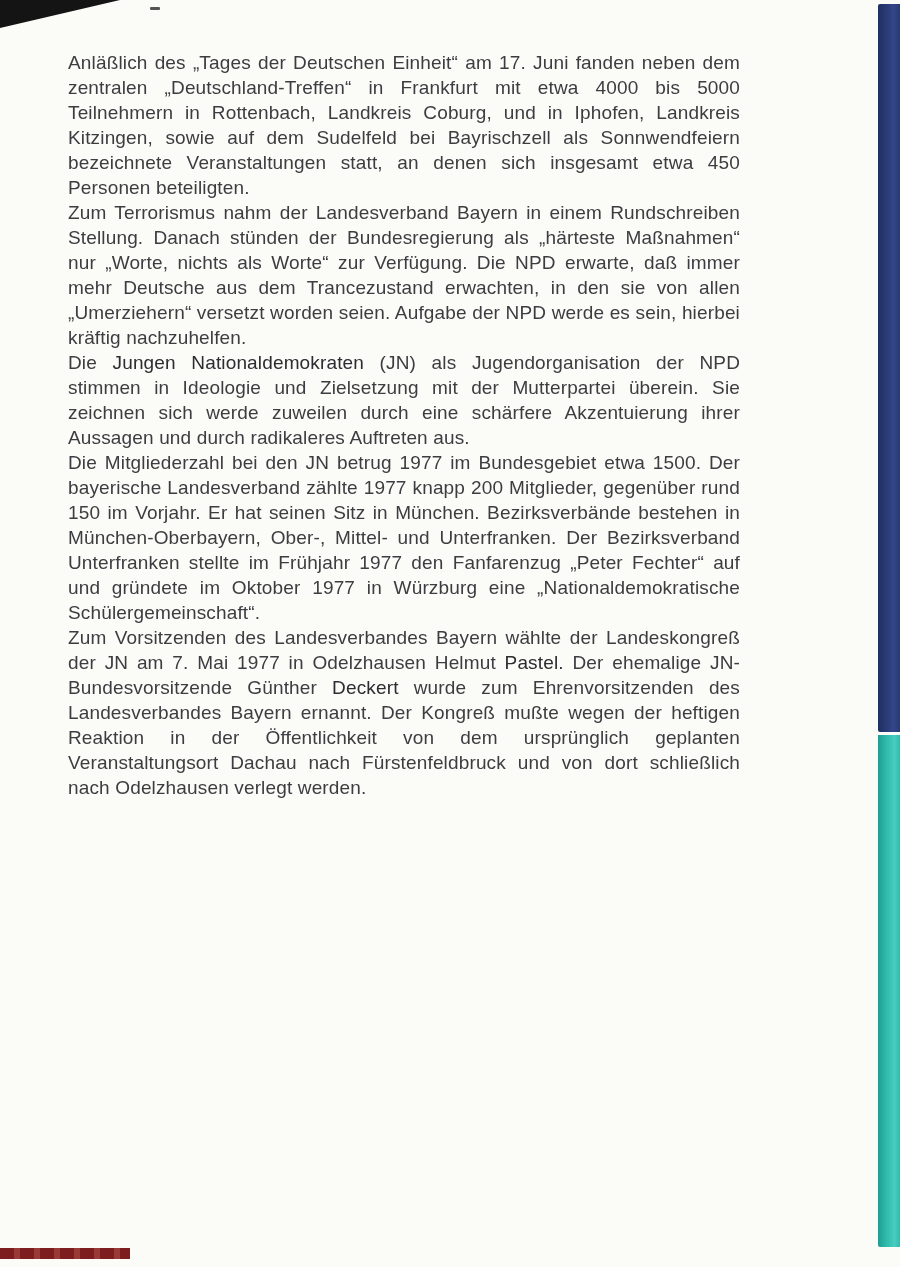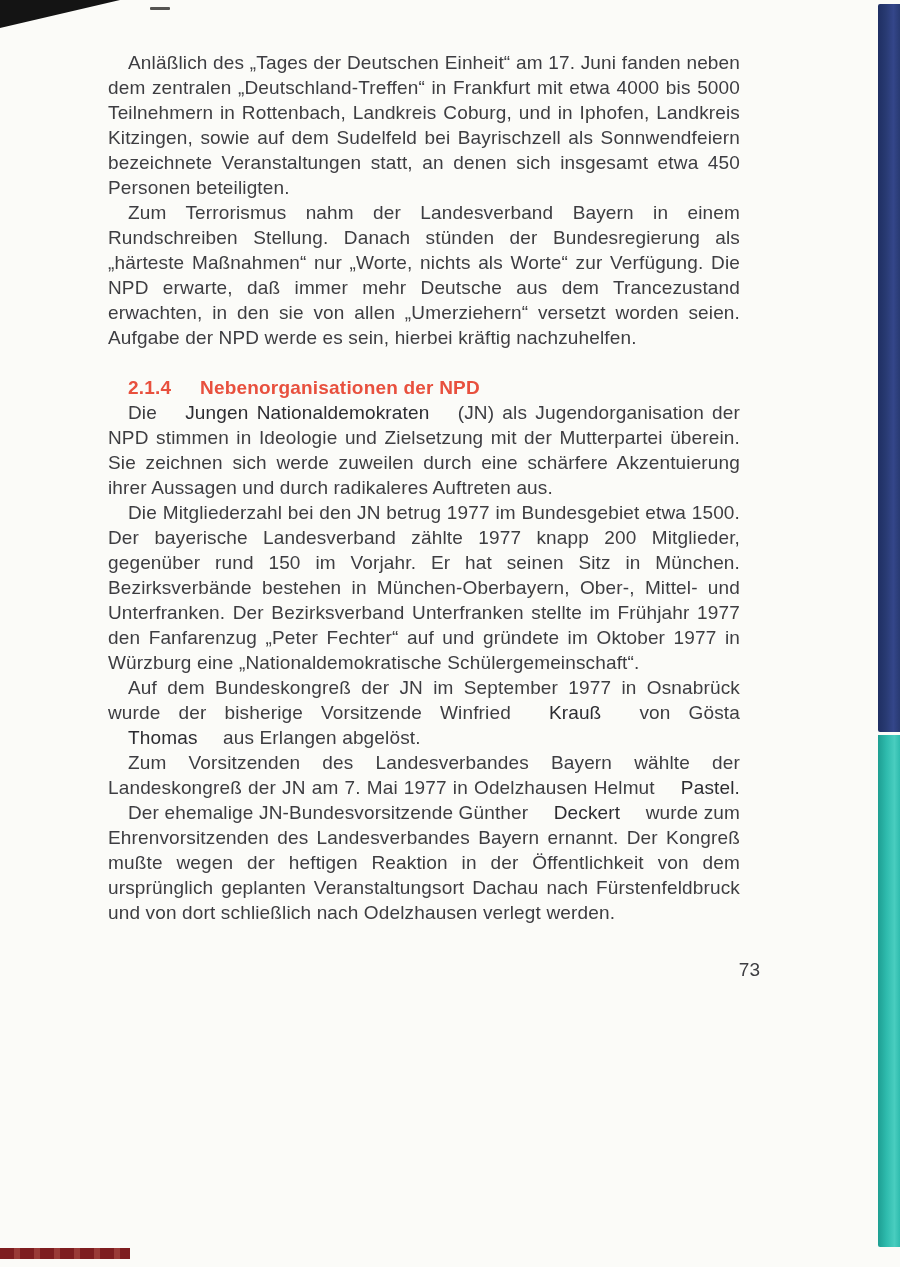--- a/index.html
+++ b/index.html
@@ -4,21 +4,21 @@
 <style>
   :root{
     --red:#e8503e;
     --text:#3d3d41;
     --text-bold:#2c2c31;
     --paper:#fbfbf8;
     --spine-dark:#283a72;
     --spine-teal:#2fbcae;
     --strip-red:#7e1d20;
   }
-  *{box-sizing:border-box;padding-left:20px;}
+  *{box-sizing:border-box;}
   html,body{margin:0;padding:0;}
   body{
     width:900px;height:1267px;
     background:#e9e9e6;
     font-family:"Liberation Sans","DejaVu Sans",sans-serif;
     overflow:hidden;
   }
   .scan{
     position:relative;
     width:900px;height:1267px;
@@ -92,26 +92,23 @@
 
 <div class="scan">
 
   <div class="corner-wedge"></div>
   <div class="top-dash"></div>
 
   <div class="page-content">
 
   <p class="para"><span>Anläßlich des „Tages der Deutschen Einheit“ am 17. Juni fanden neben dem zentralen „Deutschland-Treffen“ in Frankfurt mit etwa 4000 bis 5000 Teilnehmern in Rottenbach, Landkreis Coburg, und in Iphofen, Landkreis Kitzingen, sowie auf dem Sudelfeld bei Bayrischzell als Sonnwendfeiern bezeichnete Veranstaltungen statt, an denen sich insgesamt etwa 450 Personen beteiligten.</span></p>
       <p class="para"><span>Zum Terrorismus nahm der Landesverband Bayern in einem Rundschreiben Stellung. Danach stünden der Bundesregierung als „härteste Maßnahmen“ nur „Worte, nichts als Worte“ zur Verfügung. Die NPD erwarte, daß immer mehr Deutsche aus dem Trancezustand erwachten, in den sie von allen „Umerziehern“ versetzt worden seien. Aufgabe der NPD werde es sein, hierbei kräftig nachzuhelfen.</span></p>
-      <h2 class="section-heading"><span class="heading-number">2.1.4</span><span class="heading-title">Nebenorganisationen der NPD</span></h2>
       <p class="para"><span>Die </span><span class="bold">Jungen Nationaldemokraten</span><span> (JN) als Jugendorganisation der NPD stimmen in Ideologie und Zielsetzung mit der Mutterpartei überein. Sie zeichnen sich werde zuweilen durch eine schärfere Akzentuierung ihrer Aussagen und durch radikaleres Auftreten aus.</span></p>
       <p class="para"><span>Die Mitgliederzahl bei den JN betrug 1977 im Bundesgebiet etwa 1500. Der bayerische Landesverband zählte 1977 knapp 200 Mitglieder, gegenüber rund 150 im Vorjahr. Er hat seinen Sitz in München. Bezirksverbände bestehen in München-Oberbayern, Ober-, Mittel- und Unterfranken. Der Bezirksverband Unterfranken stellte im Frühjahr 1977 den Fanfarenzug „Peter Fechter“ auf und gründete im Oktober 1977 in Würzburg eine „Nationaldemokratische Schülergemeinschaft“.</span></p>
-      <p class="para"><span>Auf dem Bundeskongreß der JN im September 1977 in Osnabrück wurde der bisherige Vorsitzende Winfried </span><span class="bold">Krauß</span><span> von Gösta </span><span class="bold">Thomas</span><span> aus Erlangen abgelöst.</span></p>
       <p class="para"><span>Zum Vorsitzenden des Landesverbandes Bayern wählte der Landeskongreß der JN am 7. Mai 1977 in Odelzhausen Helmut </span><span class="bold">Pastel.</span><span> Der ehemalige JN-Bundesvorsitzende Günther </span><span class="bold">Deckert</span><span> wurde zum Ehrenvorsitzenden des Landesverbandes Bayern ernannt. Der Kongreß mußte wegen der heftigen Reaktion in der Öffentlichkeit von dem ursprünglich geplanten Veranstaltungsort Dachau nach Fürstenfeldbruck und von dort schließlich nach Odelzhausen verlegt werden.</span></p>
-      <div class="page-number">73</div>
     </div>
 
   <div class="spine">
     <div class="spine-dark"></div>
     <div class="spine-teal"></div>
   </div>
 
   <div class="bottom-strip"></div>
 
 </div>

